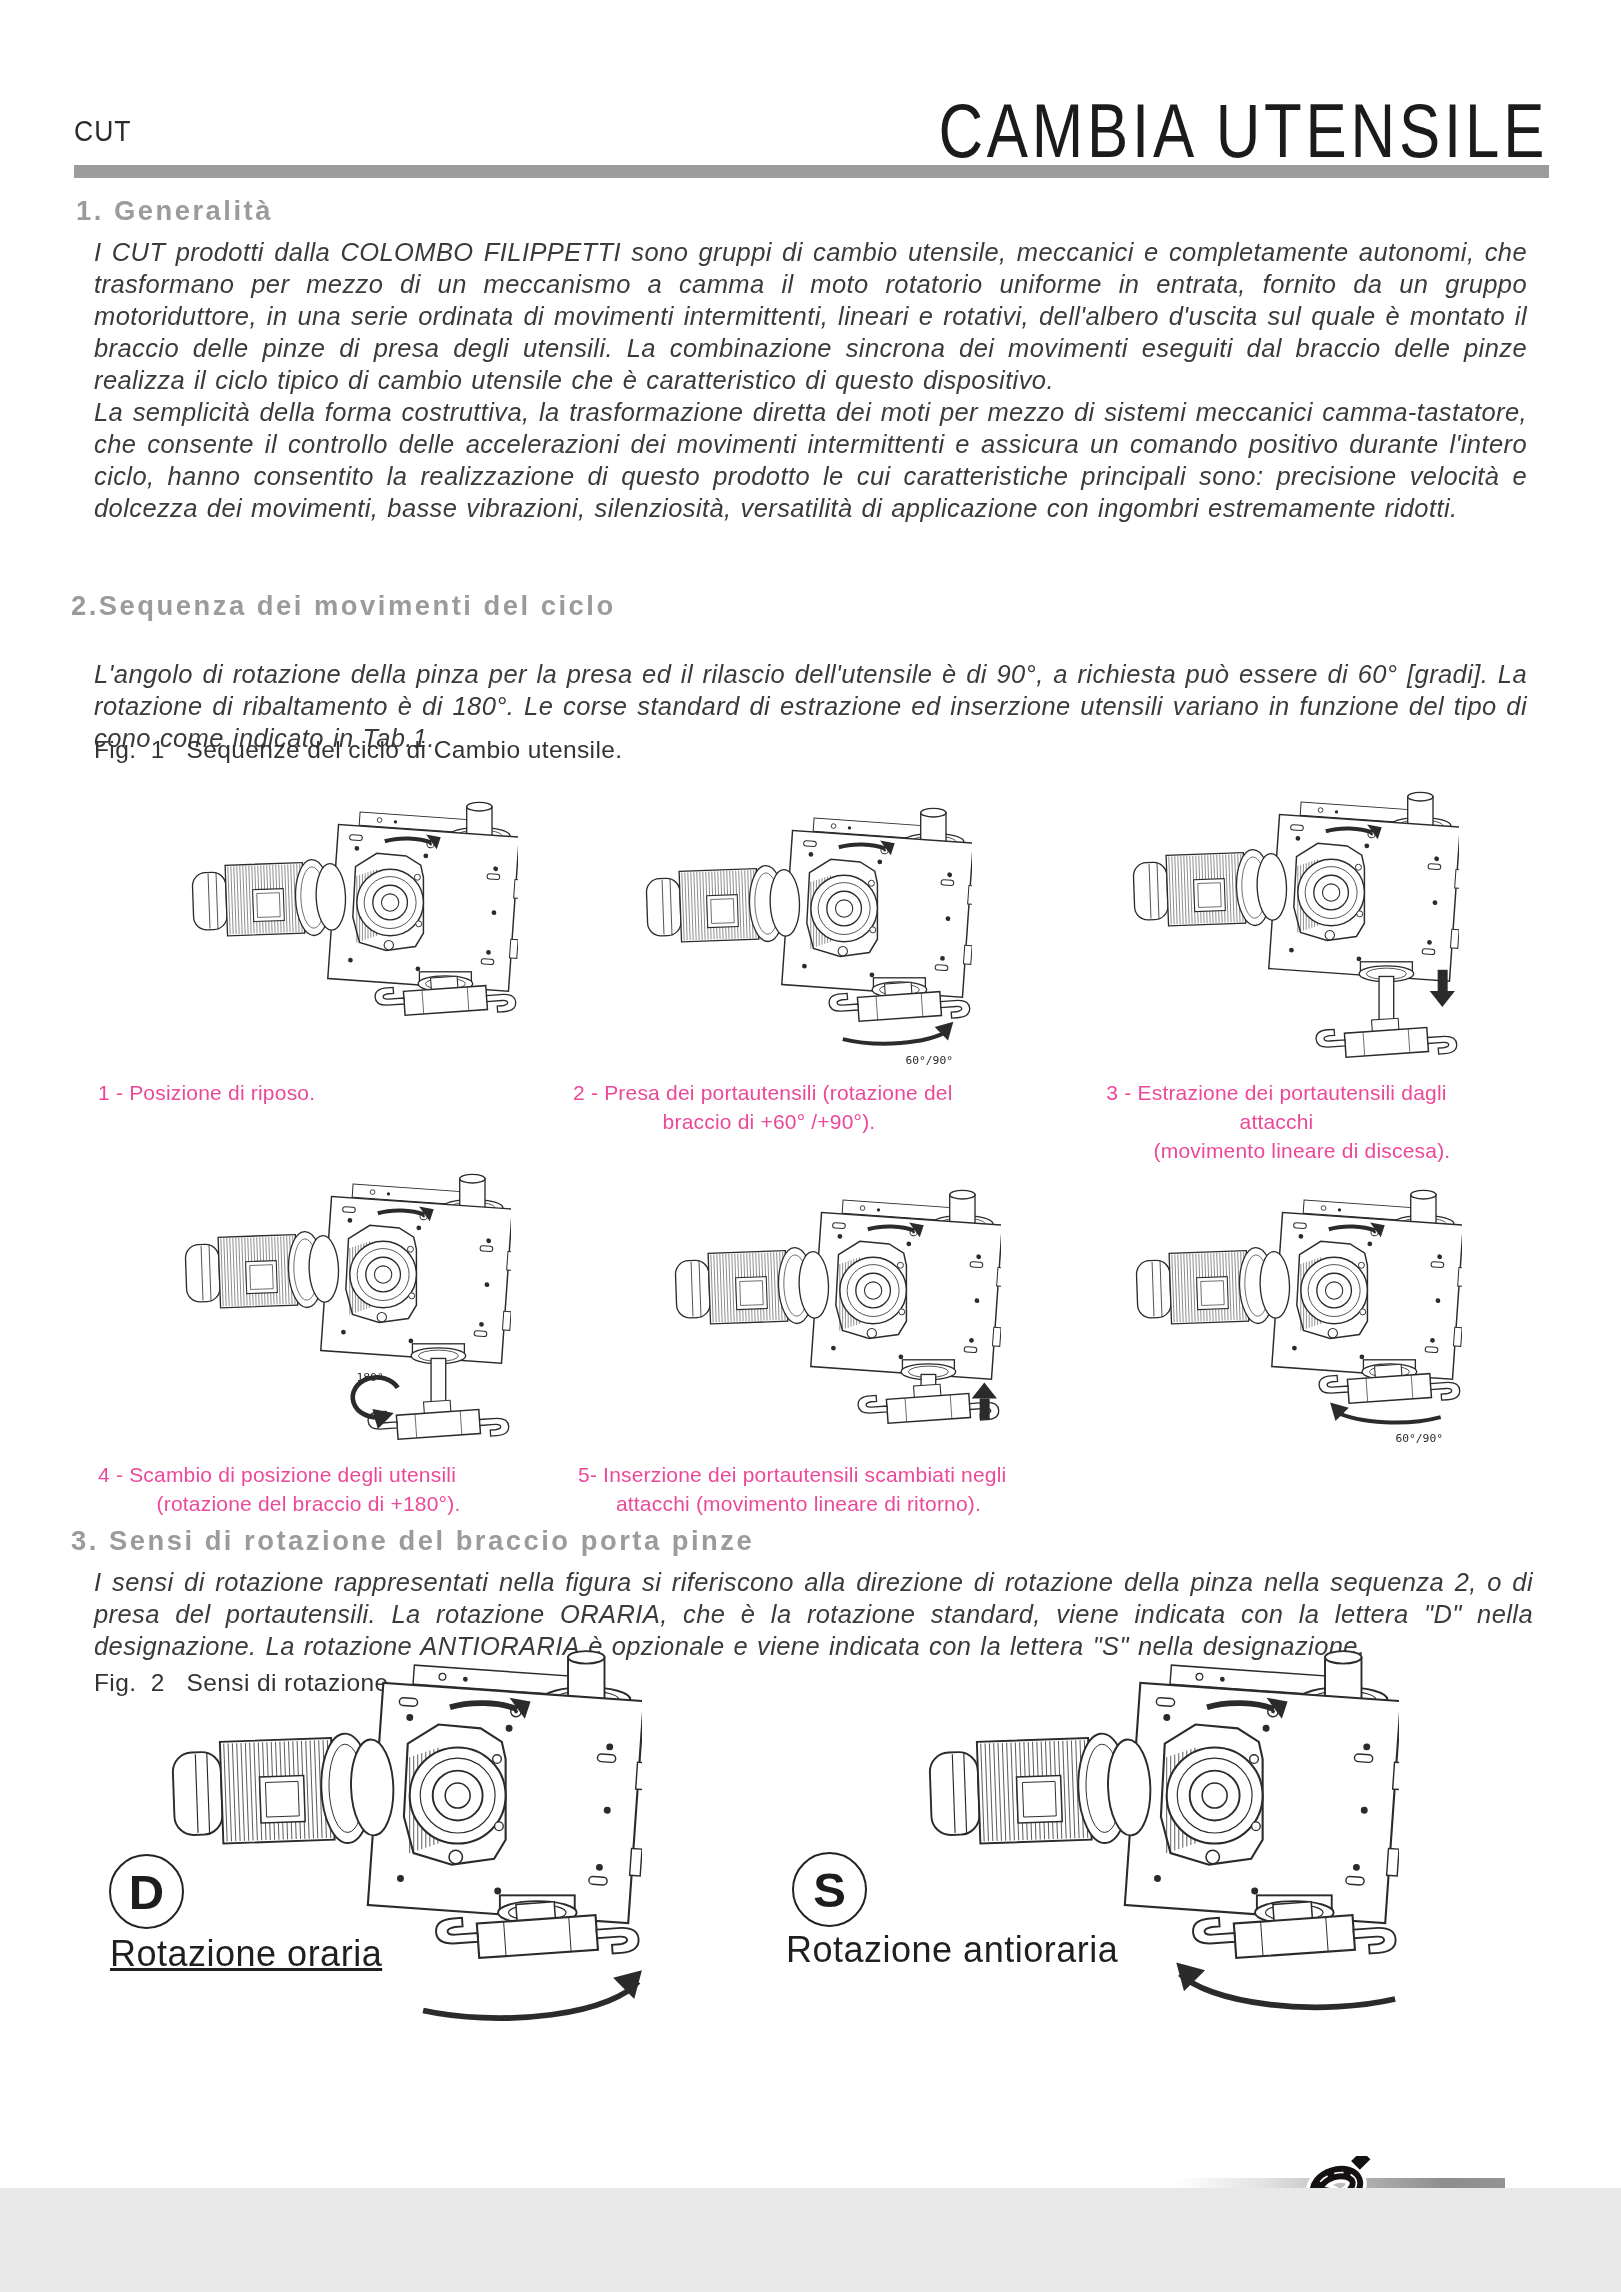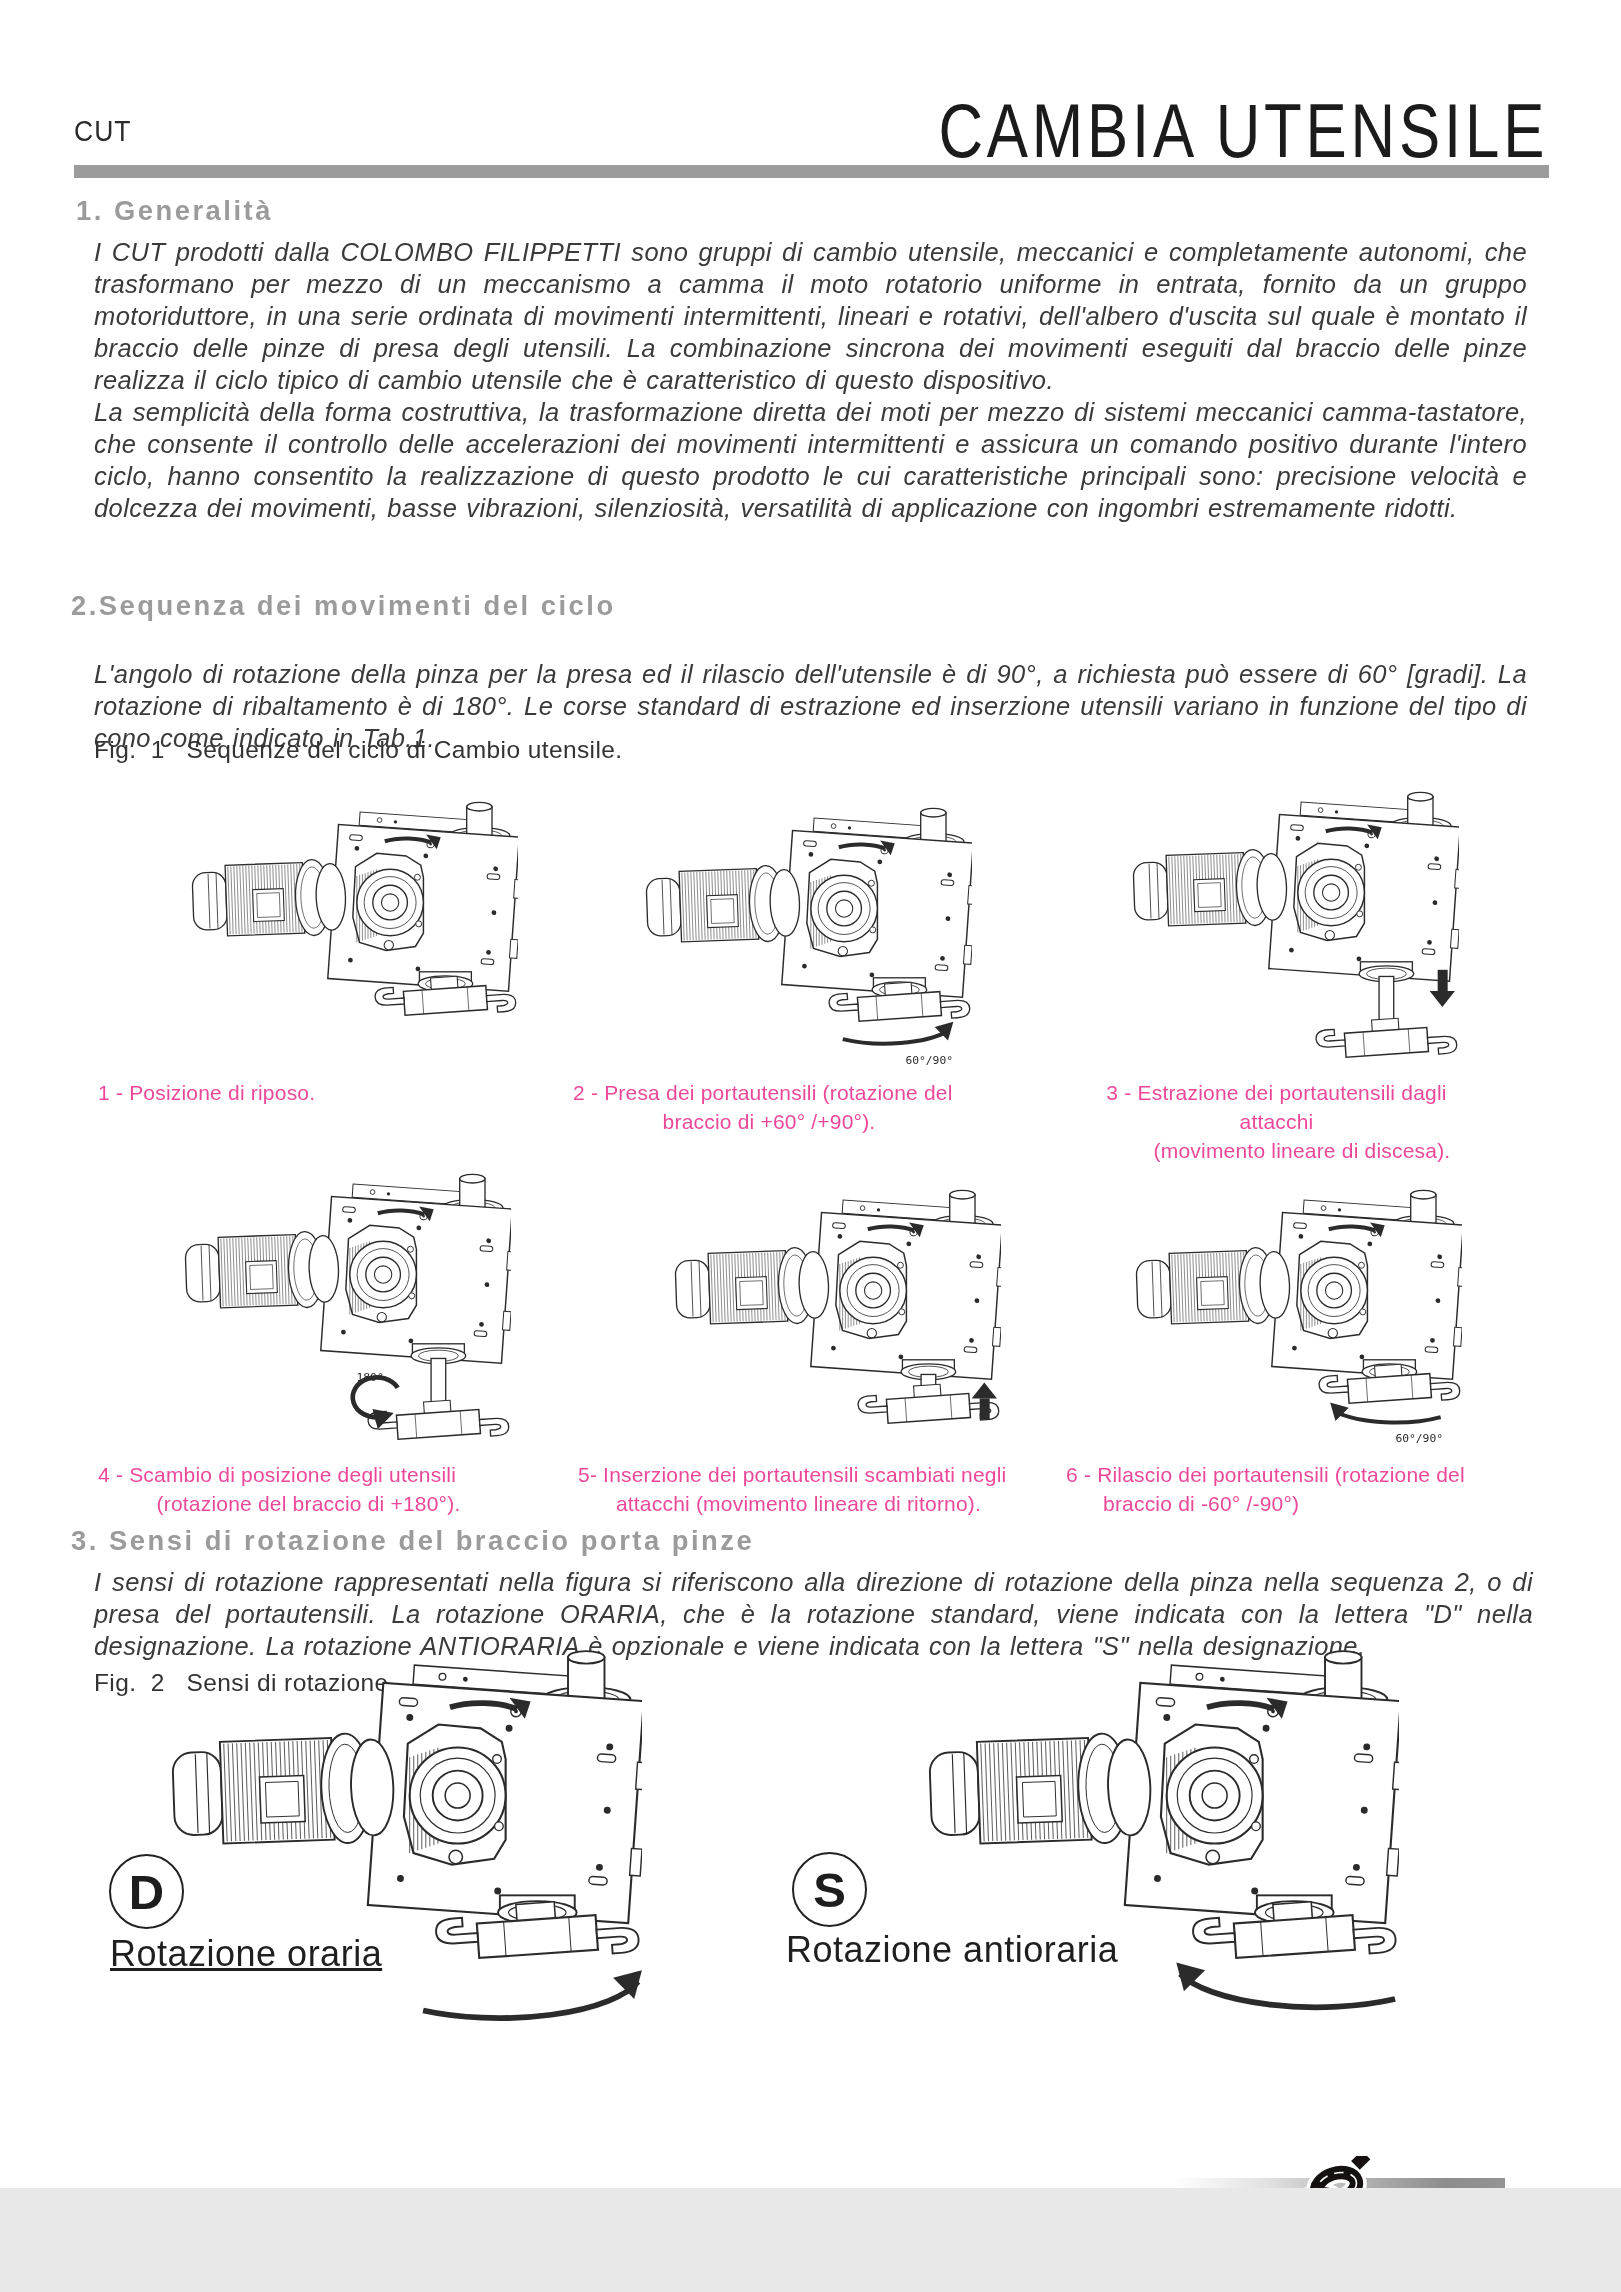--- a/index.html
+++ b/index.html
@@ -490,24 +490,20 @@
     <div>attacchi</div>
     <div class="i">(movimento lineare di discesa).</div>
   </div>
   <div class="cap" style="left:98px;top:1460px;width:421px;">
     <div>4 - Scambio di posizione degli utensili</div>
     <div class="c">(rotazione del braccio di +180°).</div>
   </div>
   <div class="cap" style="left:578px;top:1460px;width:441px;">
     <div>5- Inserzione dei portautensili scambiati negli</div>
     <div class="c">attacchi (movimento lineare di ritorno).</div>
-  </div>
-  <div class="cap" style="left:1066px;top:1460px;width:421px;">
-    <div>6 - Rilascio dei portautensili (rotazione del</div>
-    <div class="i2">braccio di -60° /-90°)</div>
   </div>
 
   <div class="h" style="left:71px;top:1525px;">3.  Sensi di rotazione del braccio porta pinze</div>
   <div class="body" style="top:1566px;width:1439px;">
     <p>I sensi di rotazione rappresentati nella figura si riferiscono alla direzione di rotazione della pinza nella sequenza  2, o di presa del portautensili. La rotazione ORARIA, che è la rotazione standard, viene indicata con la lettera  "D" nella designazione. La rotazione ANTIORARIA è opzionale e viene indicata con la lettera  "S" nella designazione.</p>
   </div>
   <div class="figcap" style="top:1669px;">Fig.  2   Sensi di rotazione</div>
 
   <div class="unit" style="left:162px;top:1642px;width:480px;height:428px;">
       <svg viewBox="0 30 500 446" width="100%" height="100%" xmlns="http://www.w3.org/2000/svg">

